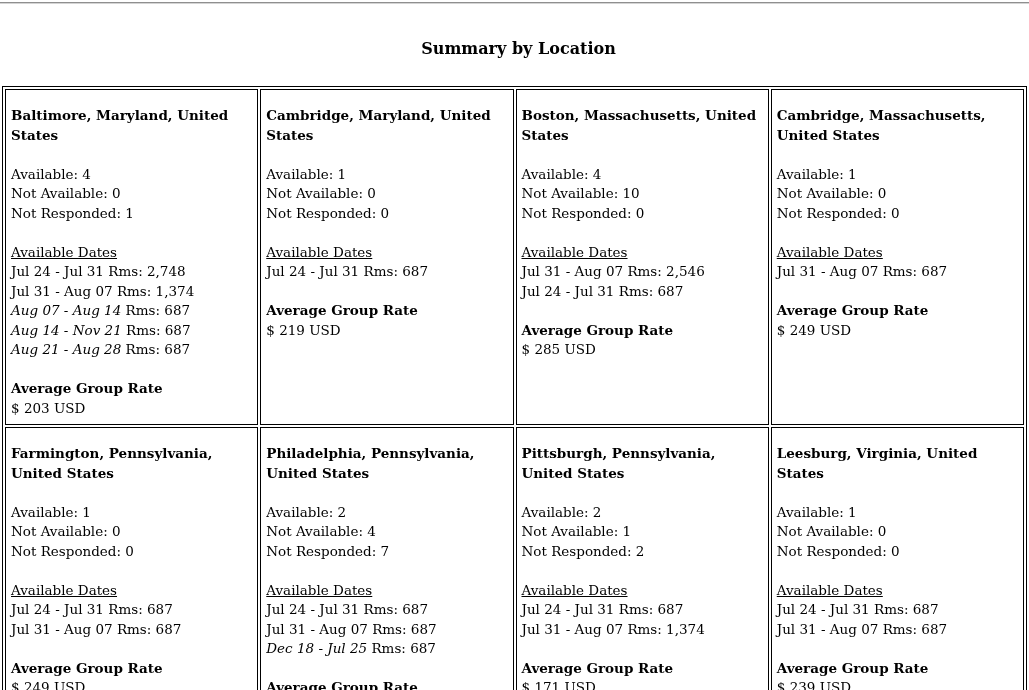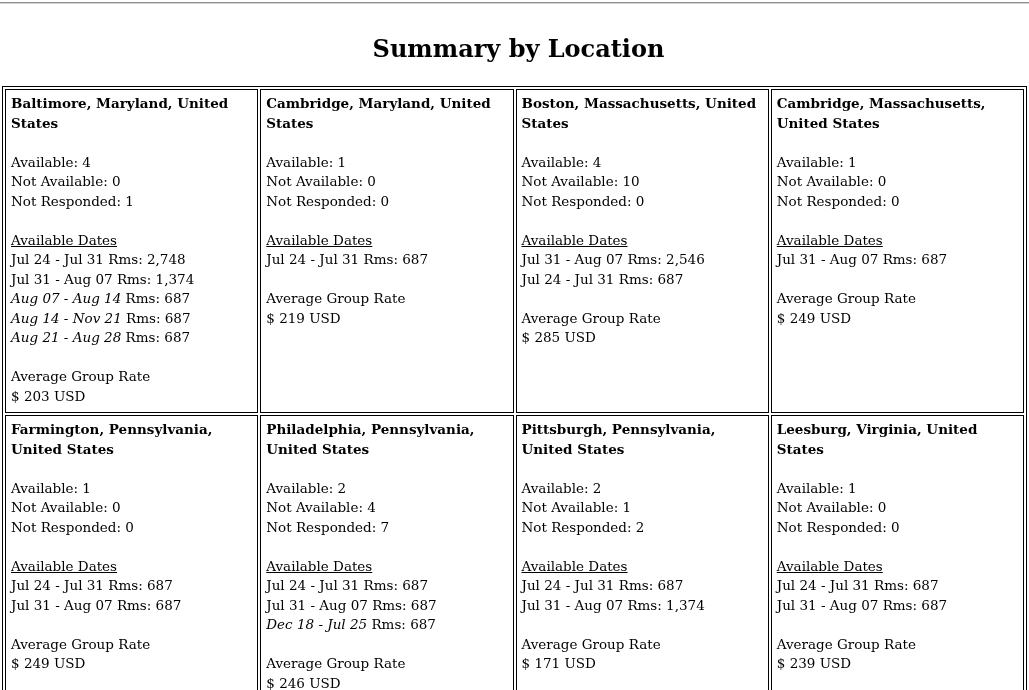--- a/index.html
+++ b/index.html
@@ -17,52 +17,52 @@
     line-height: 19.5px;
   }
   .top-rule {
     margin-top: 2px;
     height: 1px;
     background: #8f8f8f;
     border-bottom: 1px solid #d4d4d4;
   }
   .page-title {
     margin: 32px 0 0 8px;
-    font-size: 24px;
+    font-size: 16px;
     line-height: 26px;
     font-weight: bold;
     text-align: center;
   }
   table.summary-table {
     margin: 24px 0 0 2px;
     width: 1025px;
     border: 1px solid #000000;
     border-collapse: separate;
     border-spacing: 2px;
     table-layout: fixed;
   }
   td.loc-cell {
     width: 25%;
     border: 1px solid #000000;
     vertical-align: top;
-    padding: 4px 6px 6px 5px;
+    padding: 16px 6px 6px 5px;
     overflow: hidden;
   }
   .loc-name {
     font-weight: bold;
   }
   .gap {
     height: 19.5px;
   }
   .dates-heading {
     font-weight: normal;
     text-decoration: underline;
   }
   .rate-heading {
-    font-weight: normal;
+    font-weight: bold;
   }
   .italic {
     font-style: italic;
   }
 </style>
 </head>
 <body>
 
 <div class="top-rule"></div>
 

